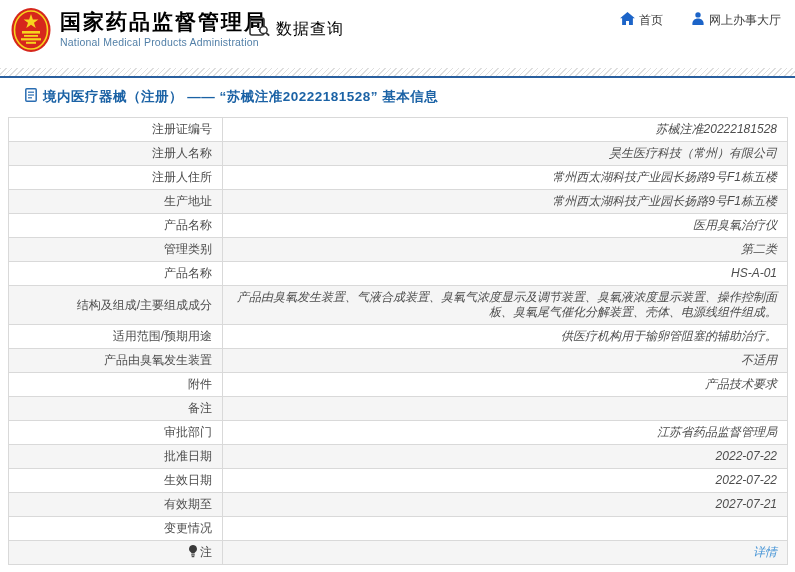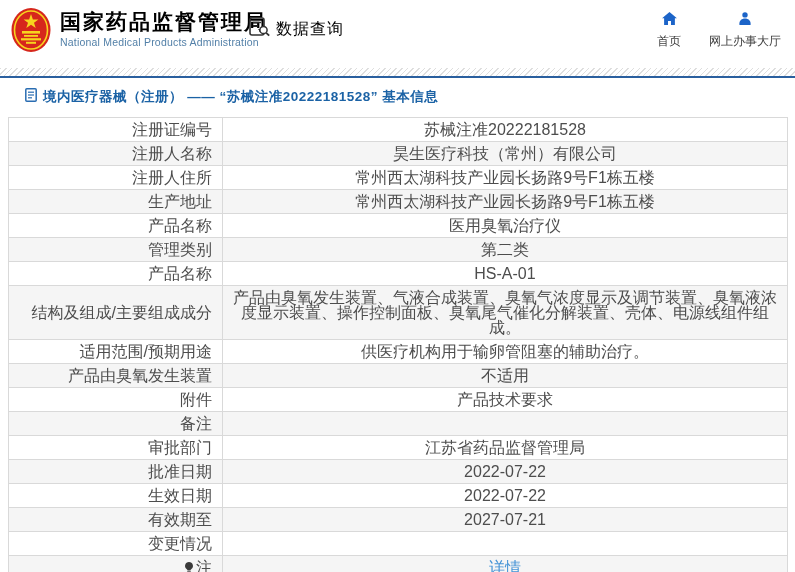--- a/index.html
+++ b/index.html
@@ -8,39 +8,39 @@
 
   
   .header { position:relative; height:68px; background:#fff; }
   .emblem { position:absolute; left:11px; top:7px; width:40px; height:46px; }
   .agency { position:absolute; left:60px; top:10px; }
   .agency-zh { font-size:21px; font-weight:bold; color:#000000; letter-spacing:2px; line-height:24px; }
   .agency-en { font-size:10.5px; color:#5380a8; margin-top:2px; letter-spacing:0.2px; }
   .data-query { position:absolute; left:249px; top:17px; display:flex; align-items:center; gap:5px; cursor:pointer; }
   .data-query-label { font-size:16px; color:#000000; letter-spacing:1px; }
   .top-nav { position:absolute; right:14px; top:11px; display:flex; gap:28px; }
-  .nav-item { display:flex; flex-direction:column; align-items:center; gap:4px; cursor:pointer; }
+  .nav-item { display:flex; flex-direction:row; align-items:center; gap:4px; cursor:pointer; }
   .nav-item .nav-label { font-size:12px; color:#3d3d3d; }
 
   
   .hatch-band { height:8px;
     background:repeating-linear-gradient(135deg,#dedede 0,#dedede 1px,#ffffff 1px,#ffffff 4px); }
   .blue-rule { height:2px; background:#2a5f9e; }
 
   
   .title-bar { display:flex; align-items:flex-end; gap:6px; margin:10px 0 0 25px; }
   .page-title { font-size:13.5px; font-weight:bold; color:#1b62a5; letter-spacing:0.5px; }
 
   
   .table-wrap { margin:11px 0 0 8px; }
   table.info { border-collapse:collapse; width:780px; table-layout:fixed; }
-  table.info td { border:1px solid #d9d9d9; font-size:16px; color:#4d4d4d;
+  table.info td { border:1px solid #d9d9d9; font-size:12px; color:#4d4d4d;
     padding:4px 10px; height:22px; line-height:15px; vertical-align:middle; }
   td.label-cell { width:214px; text-align:right; padding-right:10px; }
-  td.value-cell { text-align:center; padding-left:12px; word-break:break-all; }
+  td.value-cell { text-align:right; padding-left:12px; word-break:break-all;font-style:italic; }
   tr:nth-child(even) td { background:#f5f5f5; }
   tr:nth-child(odd) td { background:#ffffff; }
   a.detail-link { color:#4393d6; text-decoration:none; cursor:pointer; }
   .bulb { vertical-align:-2px; margin-right:2px; }
 </style>
 </head>
 <body>
 
 <div class="header">
   <span class="emblem">

